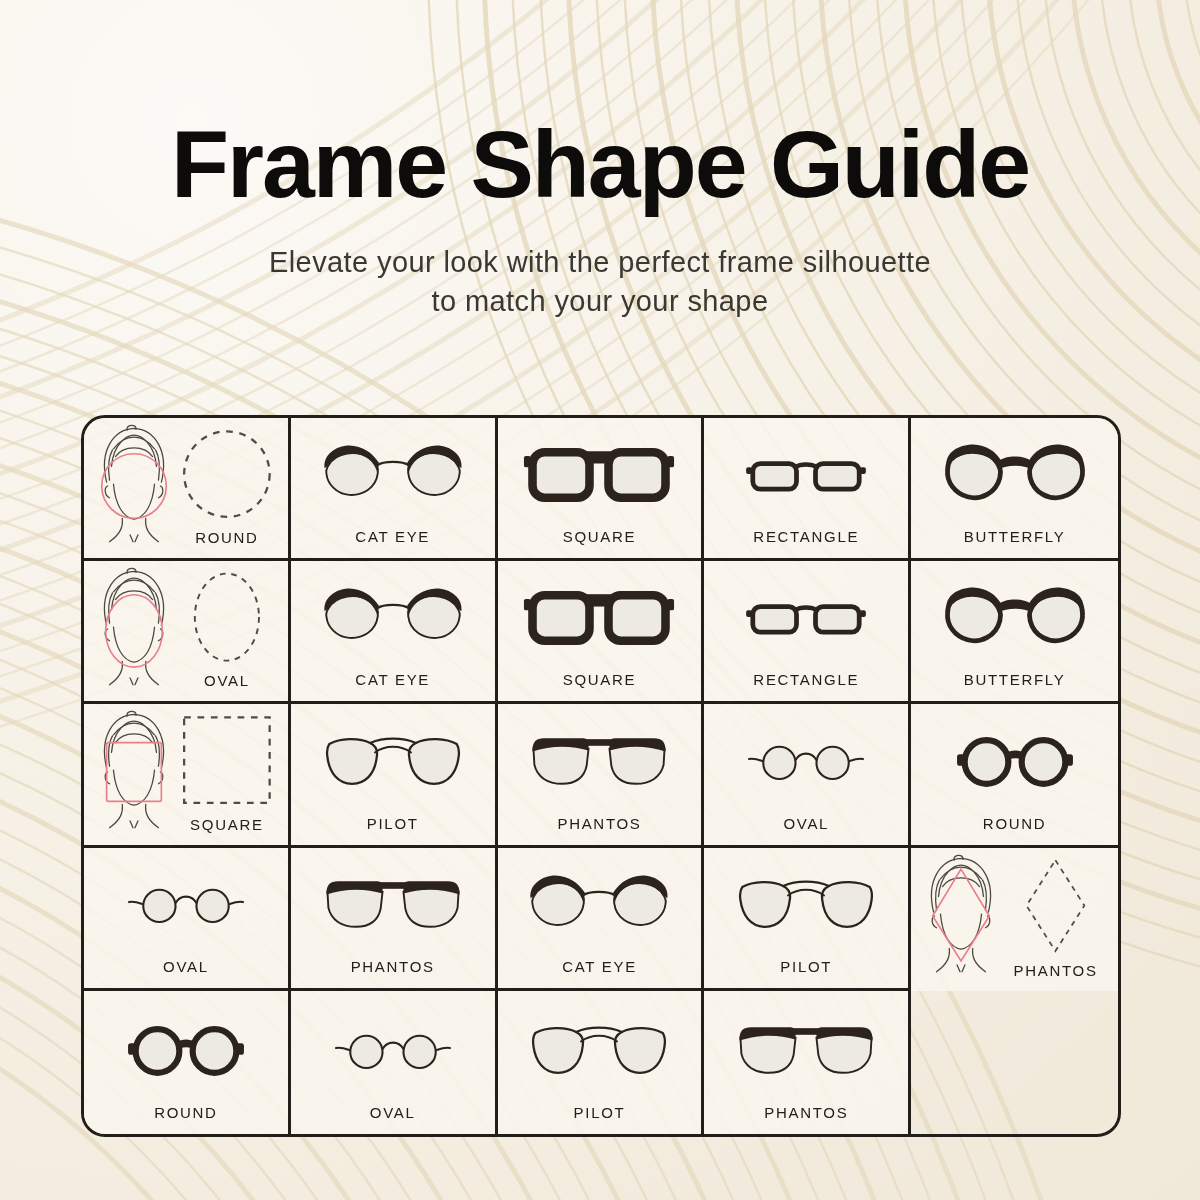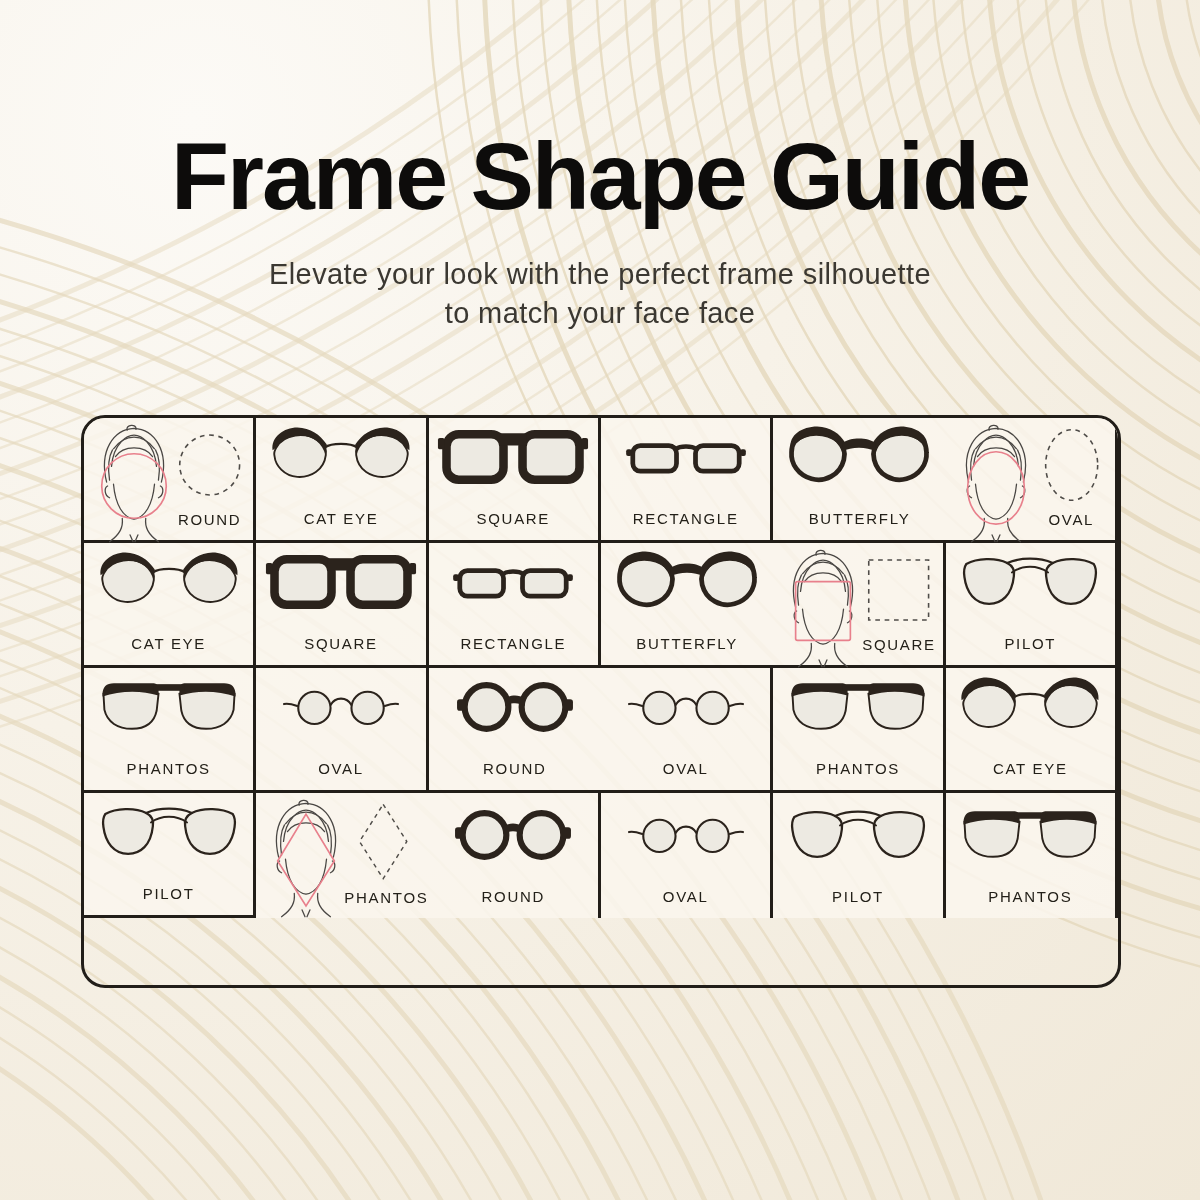--- a/index.html
+++ b/index.html
@@ -5,35 +5,35 @@
   html,body{margin:0;padding:0}
   body{
     width:1200px;height:1200px;position:relative;overflow:hidden;
     font-family:"Liberation Sans",sans-serif;
     background:radial-gradient(circle at 16% 10%, #fcfaf6 0%, #f7f2e8 42%, #f0e8d8 100%);
   }
   
   #bg{position:absolute;inset:0;width:1200px;height:1200px}
   .bgline{fill:none;stroke:var(--stripe,#e6dabf)}
   
-  .hero{position:absolute;left:0;top:16px;width:1200px;text-align:center}
+  .hero{position:absolute;left:0;top:4px;width:1200px;text-align:center}
   .hero h1{
     margin:112px 0 0 0;font-size:95px;line-height:1.02;font-weight:bold;
     letter-spacing:-2px;color:var(--title_text,#0d0c0b);
   }
   .hero .sub{
     margin-top:30px;font-size:29px;line-height:1.34;
     color:var(--subtitle_text,#3b3832);letter-spacing:.4px;
   }
   
   .table{
-    position:absolute;left:81px;top:415px;width:1040px;height:573px;
+    position:absolute;left:81px;top:415px;width:1040px;height:722px;
     box-sizing:border-box;border:3px solid var(--border,#221e19);
     border-radius:24px;overflow:hidden;
-    display:grid;grid-template-columns:repeat(6,1fr);grid-template-rows:repeat(5,1fr);
+    display:grid;grid-template-columns:repeat(5,1fr);grid-template-rows:repeat(5,1fr);
   }
   .cell{
     position:relative;box-sizing:border-box;
     border-right:3px solid var(--border,#221e19);
     border-bottom:3px solid var(--border,#221e19);
     background:rgba(250,246,238,.86);
     display:flex;flex-direction:column;align-items:center;
   }
   .cell:nth-child(5n){border-right:none}
   .cell:nth-last-child(-n+5){border-bottom:none}
@@ -270,21 +270,21 @@
       <use href="#rd-l" transform="translate(160,0) scale(-1,1)"></use>
       <path class="fr" d="M70,32 C76,28 84,28 90,32 L90,40 C84,36 76,36 70,40 Z"></path>
     </symbol>
   </defs>
 </svg>
 
 <div class="hero">
   <h1>Frame Shape Guide</h1>
   <div class="sub">
     <div>Elevate your look with the perfect frame silhouette</div>
-    <div>to match your face face</div>
+    <div>to match your your shape</div>
   </div>
 </div>
 
 <div class="table">
 
   <div class="cell face-cell">
     <svg class="head">
         <use href="#face-round-icon"></use>
       </svg>
     <div class="dashed-wrap">

